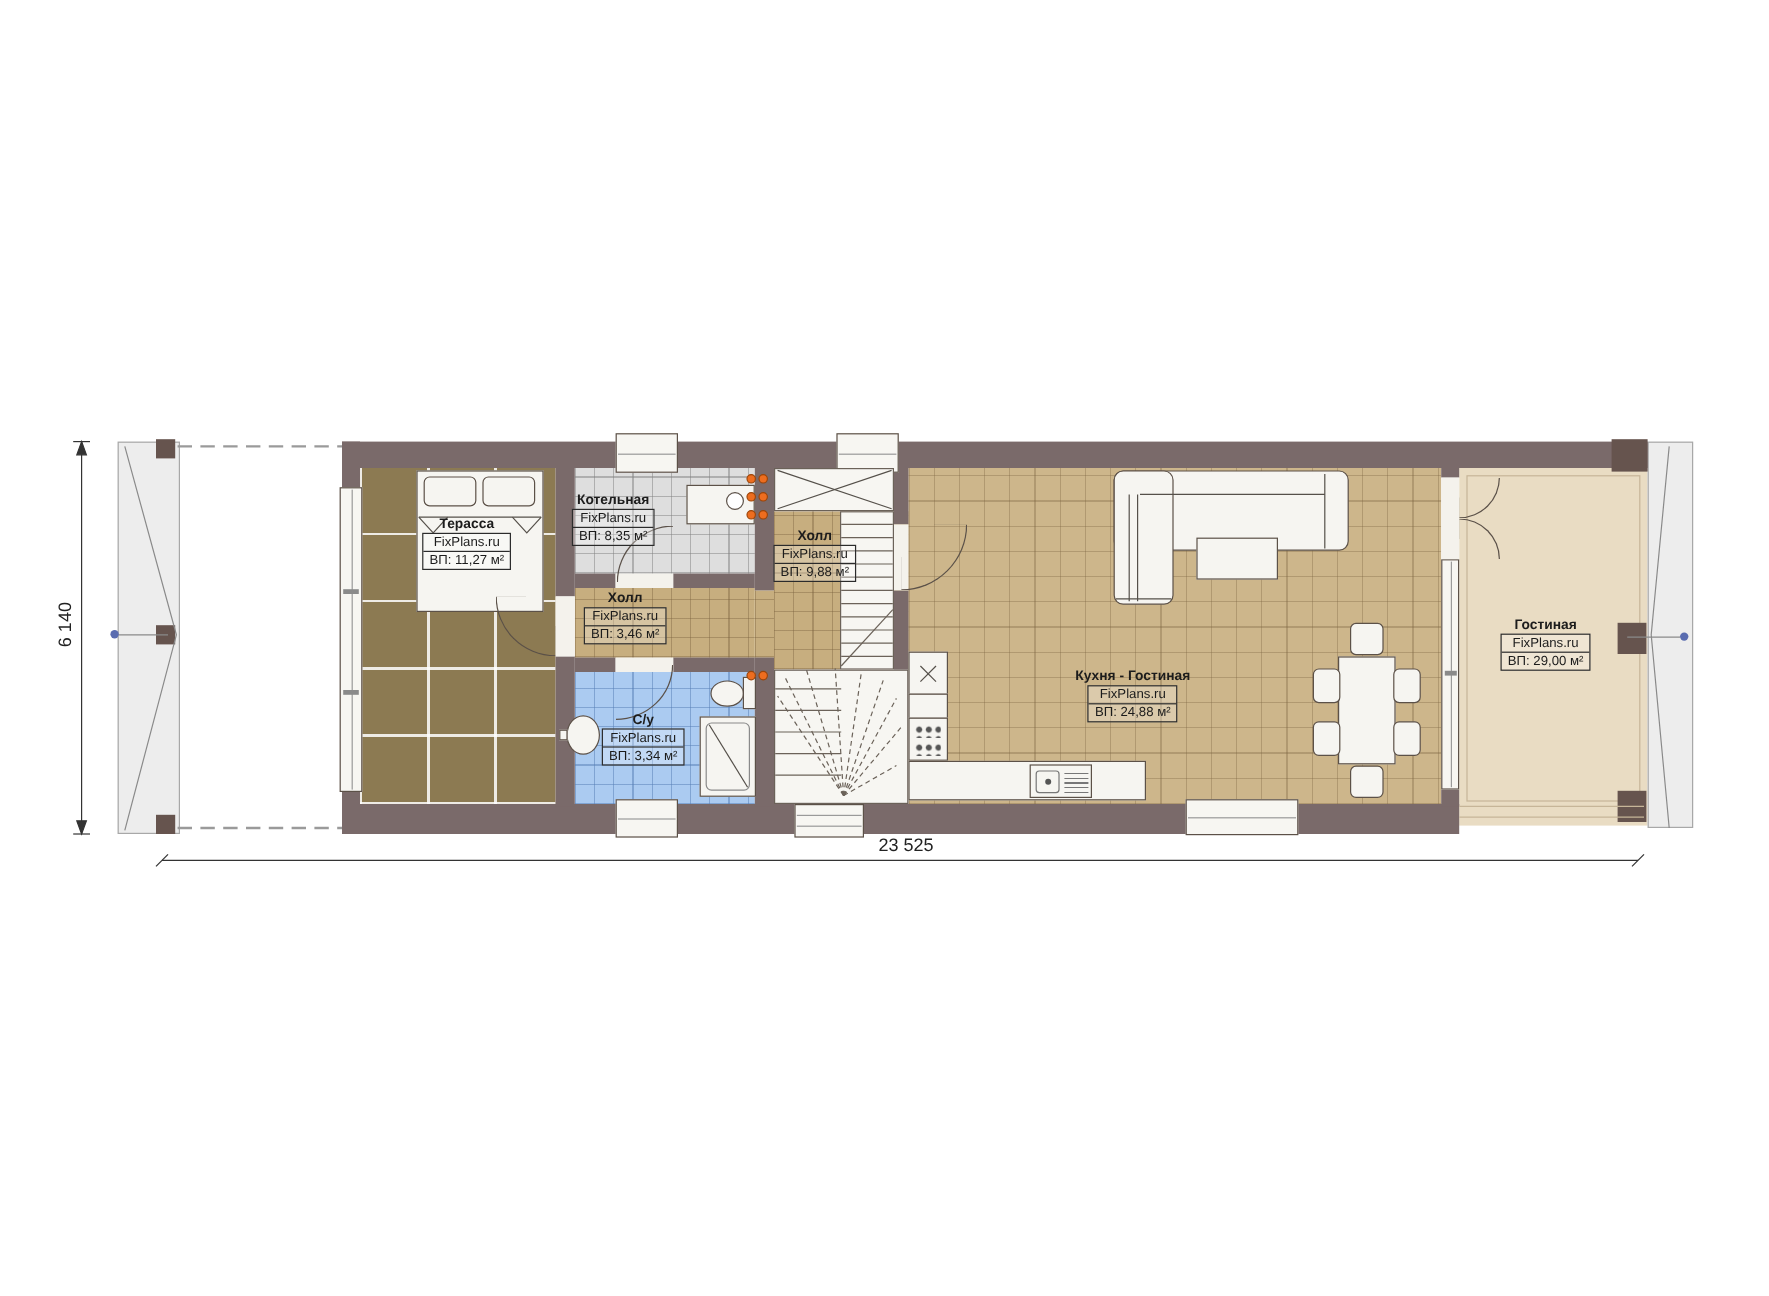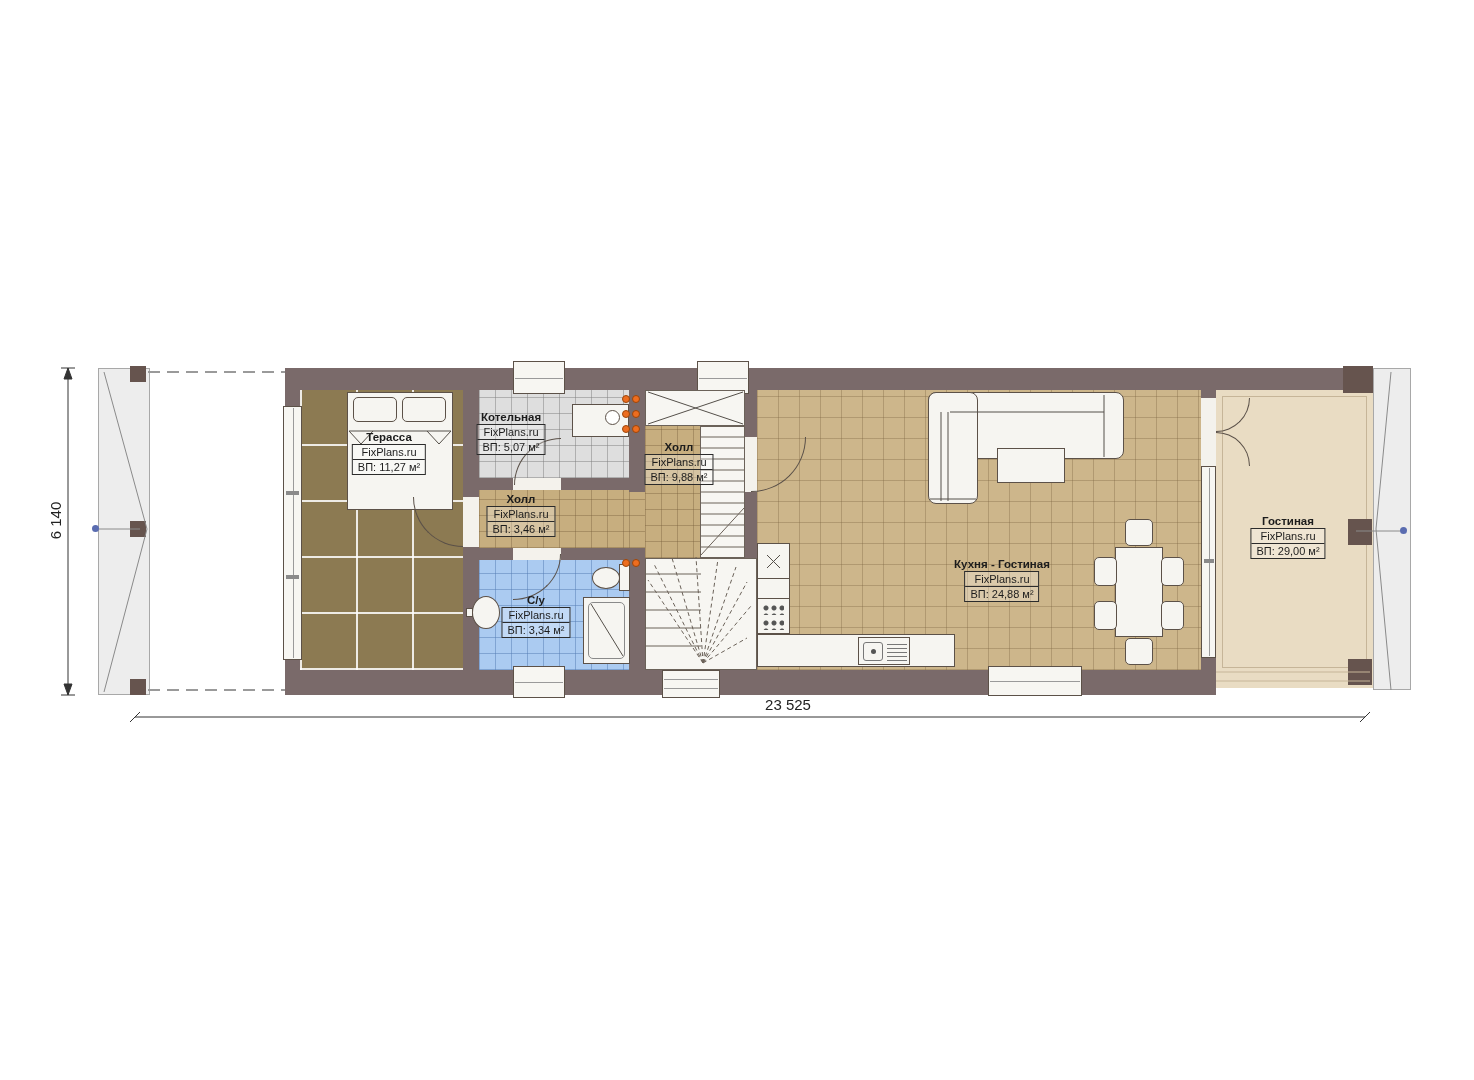--- a/index.html
+++ b/index.html
@@ -291,21 +291,21 @@
     <div class="nm">Терасса</div>
     <div class="bx">
       <div class="r1">FixPlans.ru</div>
       <div class="r2">ВП: 11,27 м²</div>
     </div>
   </div>
   <div class="a lbl" style="left:511px;top:411px">
     <div class="nm">Котельная</div>
     <div class="bx">
       <div class="r1">FixPlans.ru</div>
-      <div class="r2">ВП: 5,07 м²</div>
+      <div class="r2">ВП: 8,35 м²</div>
     </div>
   </div>
   <div class="a lbl" style="left:521px;top:493px">
     <div class="nm">Холл</div>
     <div class="bx">
       <div class="r1">FixPlans.ru</div>
       <div class="r2">ВП: 3,46 м²</div>
     </div>
   </div>
   <div class="a lbl" style="left:679px;top:441px">
@@ -315,31 +315,31 @@
       <div class="r2">ВП: 9,88 м²</div>
     </div>
   </div>
   <div class="a lbl" style="left:536px;top:594px">
     <div class="nm">С/у</div>
     <div class="bx">
       <div class="r1">FixPlans.ru</div>
       <div class="r2">ВП: 3,34 м²</div>
     </div>
   </div>
-  <div class="a lbl" style="left:1002px;top:558px">
+  <div class="a lbl" style="left:944px;top:558px">
     <div class="nm">Кухня - Гостиная</div>
     <div class="bx">
       <div class="r1">FixPlans.ru</div>
       <div class="r2">ВП: 24,88 м²</div>
     </div>
   </div>
   <div class="a lbl" style="left:1288px;top:515px">
     <div class="nm">Гостиная</div>
     <div class="bx">
       <div class="r1">FixPlans.ru</div>
       <div class="r2">ВП: 29,00 м²</div>
     </div>
   </div>
 
-  <div class="a dimtext" style="left:688px;top:696px;width:200px">23 525</div>
+  <div class="a dimtext" style="left:655px;top:696px;width:200px">23 525</div>
   <div class="a dimtext" style="left:10px;top:512px;width:90px;transform:rotate(-90deg)">6 140</div>
 
 </div>
 
 </body></html>

